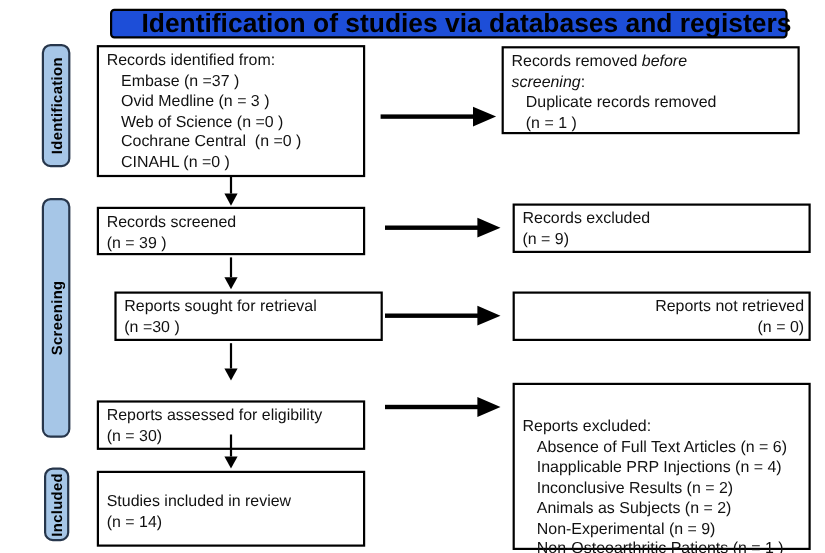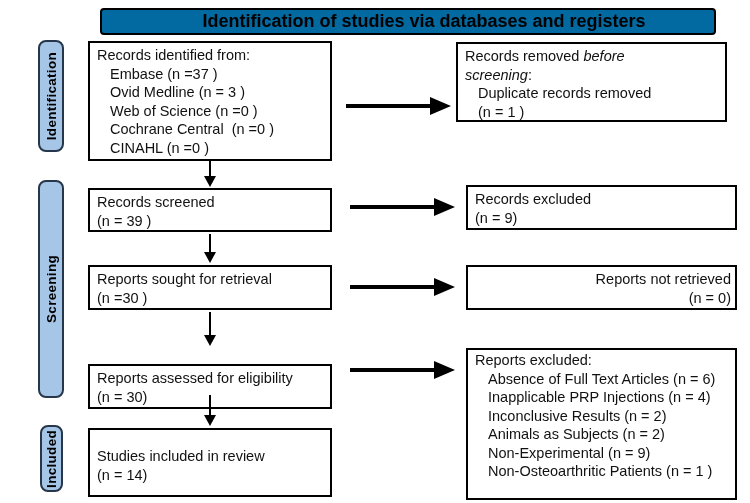--- a/index.html
+++ b/index.html
@@ -9,25 +9,25 @@
     width: 750px;
     height: 503px;
     background: #ffffff;
     font-family: "Liberation Sans", sans-serif;
     color: #111111;
     overflow: hidden;
   }
   .banner {
     position: absolute;
     left: 100px; top: 8px; width: 616px; height: 27px;
-    background: #0369a1;
+    background: #1d4ed8;
     border: 2px solid #000000;
     border-radius: 4px;
     display: flex; align-items: center; justify-content: center;
-    font-size: 18px; font-weight: bold; color: #000000;
+    font-size: 24px; font-weight: bold; color: #000000;
     white-space: pre;
     padding-left: 32px;
   }
   .stage {
     position: absolute;
     background: #A6C6E7;
     border: 2px solid #27364B;
     border-radius: 8px;
     display: flex; align-items: center; justify-content: center;
   }
@@ -100,21 +100,21 @@
     <div class="indent">Web of Science (n =0 )</div>
     <div class="indent">Cochrane Central  (n =0 )</div>
     <div class="indent">CINAHL (n =0 )</div>
   </div>
 
   <div class="box" style="left:88px; top:188px; width:244px; height:44px;">
     <div>Records screened</div>
     <div>(n = 39 )</div>
   </div>
 
-  <div class="box" style="left:88px; top:265px; width:244px; height:45px;">
+  <div class="box" style="left:104px; top:265px; width:244px; height:45px;">
     <div>Reports sought for retrieval</div>
     <div>(n =30 )</div>
   </div>
 
   <div class="box" style="left:88px; top:348px; width:244px; height:45px;margin-top:16px;">
     <div>Reports assessed for eligibility</div>
     <div>(n = 30)</div>
   </div>
 
   <div class="box" style="left:88px; top:428px; width:244px; height:69px; padding-top:17px;">
@@ -132,21 +132,21 @@
   <div class="box" style="left:466px; top:185px; width:271px; height:45px;">
     <div>Records excluded</div>
     <div>(n = 9)</div>
   </div>
 
   <div class="box" style="left:466px; top:265px; width:271px; height:45px;text-align:right;">
     <div>Reports not retrieved</div>
     <div>(n = 0)</div>
   </div>
 
-  <div class="box" style="left:466px; top:348px; width:271px; height:152px; padding-top:1px;">
+  <div class="box" style="left:466px; top:348px; width:271px; height:152px; padding-top:29px;">
     <div>Reports excluded:</div>
     <div class="indent">Absence of Full Text Articles (n = 6)</div>
     <div class="indent">Inapplicable PRP Injections (n = 4)</div>
     <div class="indent">Inconclusive Results (n = 2)</div>
     <div class="indent">Animals as Subjects (n = 2)</div>
     <div class="indent">Non-Experimental (n = 9)</div>
     <div class="indent">Non-Osteoarthritic Patients (n = 1 )</div>
   </div>
 
   <div class="harrow" style="left:346px; top:97px; width:105px;">

